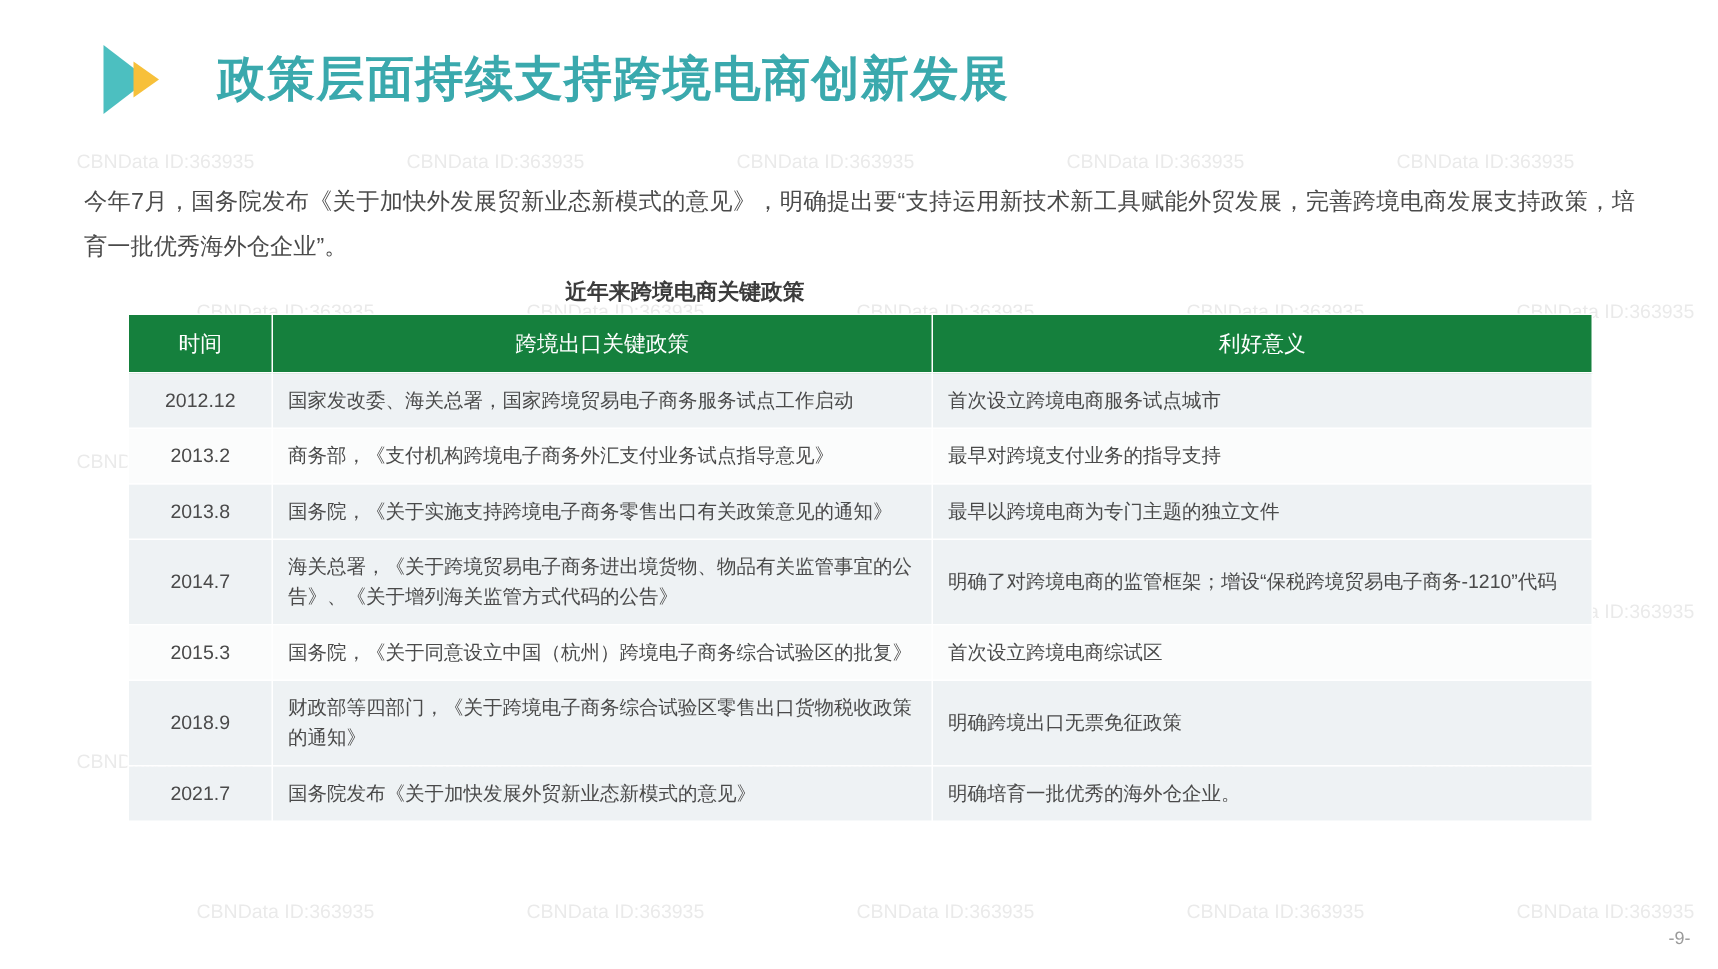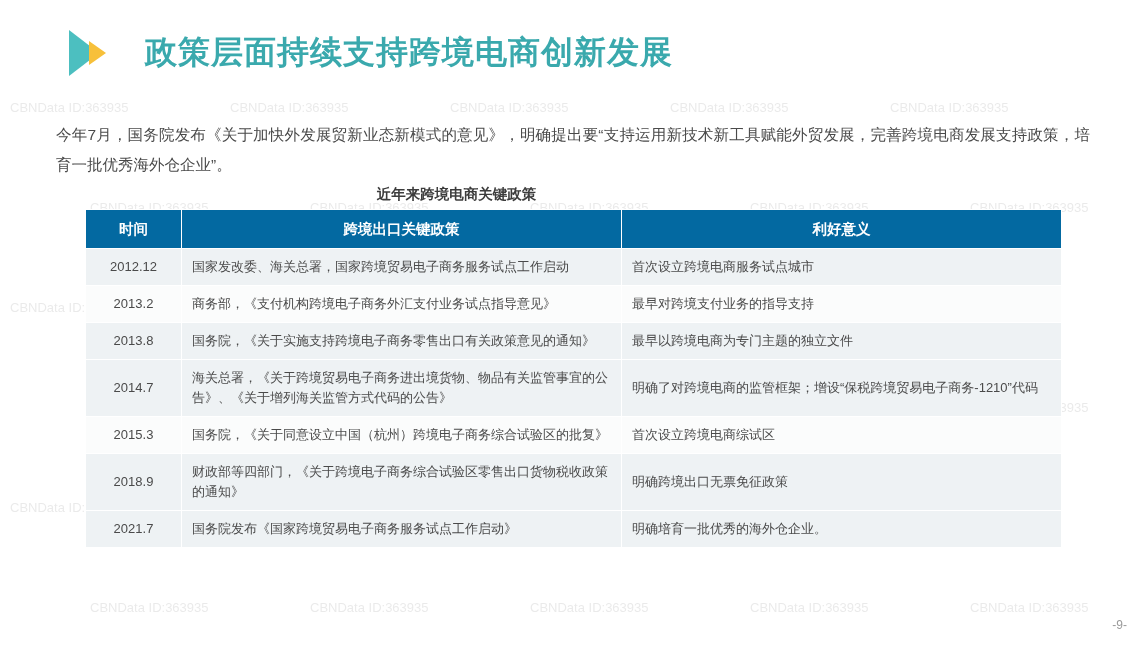--- a/index.html
+++ b/index.html
@@ -23,20 +23,21 @@
     pointer-events: none;
     z-index: 0;
   }
   .wm {
     position: absolute;
     font-size: 13px;
     color: rgba(150,150,150,0.20);
     white-space: nowrap;
     transform: rotate(0deg);
     font-family: "Liberation Sans", sans-serif;
+    margin-left: 41px;
   }
 
   
   .header {
     position: absolute;
     left: 11px; top: 0;
     width: 1145px;
     height: 100px;
     z-index: 2;
   }
@@ -105,24 +106,24 @@
     top: 209px;
     width: 976px;
     z-index: 2;
   }
   table.policy {
     border-collapse: collapse;
     width: 976px;
     table-layout: fixed;
   }
   table.policy th {
-    background: #0369a1;
+    background: #15803d;
     color: #ffffff;
     font-size: 14.5px;
-    font-weight: bold;
+    font-weight: normal;
     height: 36px;
     border: 1px solid #ffffff;
     text-align: center;
     vertical-align: middle;
   }
   table.policy td {
     border: 1px solid #ffffff;
     font-size: 13px;
     line-height: 20px;
     color: #4a4a4a;
@@ -244,20 +245,20 @@
           <td class="c-policy">国务院，《关于同意设立中国（杭州）跨境电子商务综合试验区的批复》</td>
           <td class="c-benefit">首次设立跨境电商综试区</td>
         </tr>
         <tr class="odd">
           <td class="c-time">2018.9</td>
           <td class="c-policy">财政部等四部门，《关于跨境电子商务综合试验区零售出口货物税收政策的通知》</td>
           <td class="c-benefit">明确跨境出口无票免征政策</td>
         </tr>
         <tr class="odd">
           <td class="c-time">2021.7</td>
-          <td class="c-policy">国务院发布《国家跨境贸易电子商务服务试点工作启动》</td>
+          <td class="c-policy">国务院发布《关于加快发展外贸新业态新模式的意见》</td>
           <td class="c-benefit">明确培育一批优秀的海外仓企业。</td>
         </tr>
       </tbody>
   </table>
 </div>
 
 <div class="page-number">-9-</div>
 
 </body></html>

